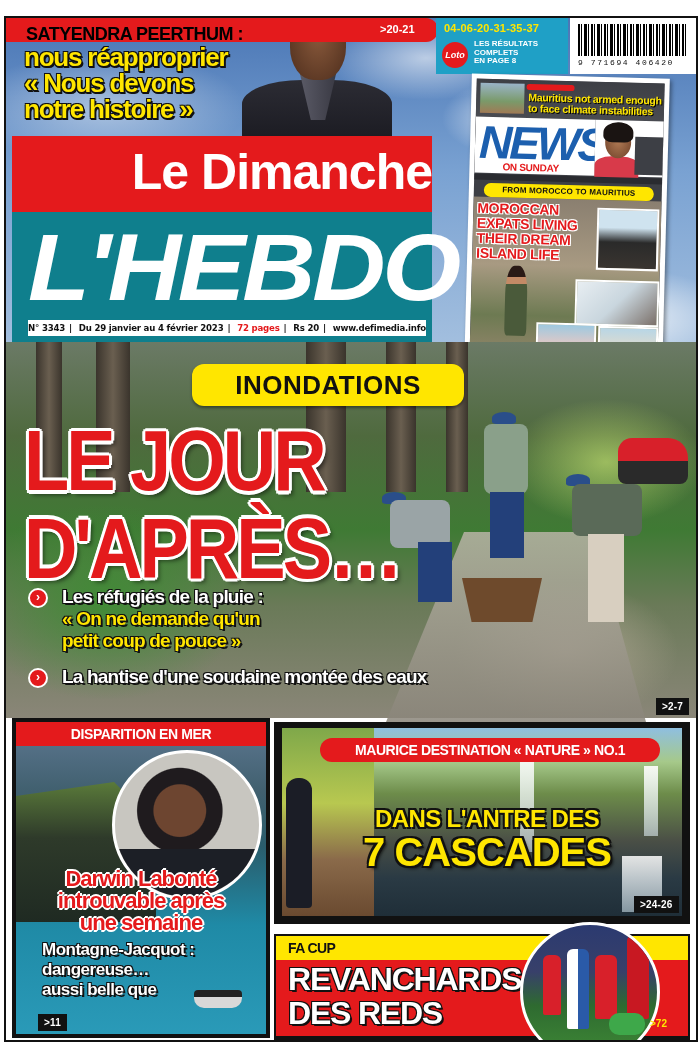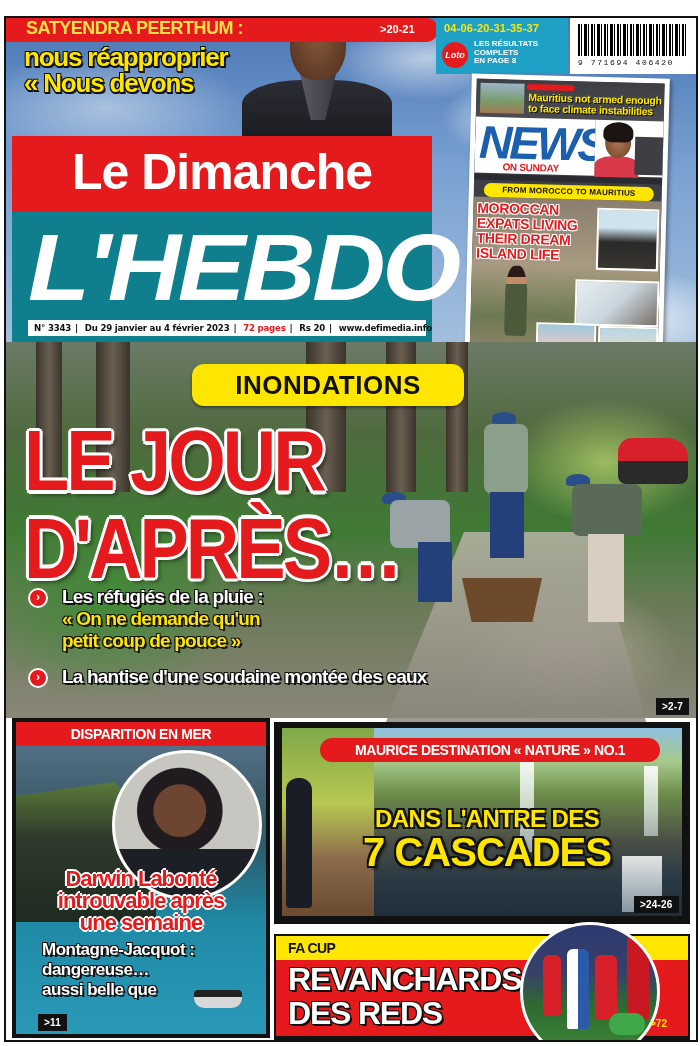--- a/index.html
+++ b/index.html
@@ -13,21 +13,21 @@
     background:
       radial-gradient(ellipse 120px 60px at 520px 100px, rgba(255,255,255,0.85), rgba(255,255,255,0) 70%),
       radial-gradient(ellipse 160px 70px at 620px 300px, rgba(255,255,255,0.8), rgba(255,255,255,0) 70%),
       radial-gradient(ellipse 200px 80px at 100px 90px, rgba(255,255,255,0.45), rgba(255,255,255,0) 70%),
       radial-gradient(ellipse 140px 60px at 420px 40px, rgba(255,255,255,0.6), rgba(255,255,255,0) 70%),
       linear-gradient(180deg, #4a76b5 0%, #7aa2d2 45%, #a7c2e0 100%);
   }
 
   
   .top-strip { position: absolute; left: 0; top: 0; width: 432px; height: 24px; background: #e41a1c; border-radius: 0 12px 12px 0; }
-  .kicker { position: absolute; left: 20px; top: 0; color: #fde047; font-weight: 900; font-size: 18px; letter-spacing: -0.5px; font-family: "Liberation Sans", sans-serif; }
+  .kicker { position: absolute; left: 20px; top: 6px; color: #000000; font-weight: 900; font-size: 18px; letter-spacing: -0.5px; font-family: "Liberation Sans", sans-serif; }
   .page-ref-top { position: absolute; left: 374px; top: 5px; color: #fff; font-weight: 700; font-size: 11px; }
 
   .quote { position: absolute; left: 18px; top: 26px; color: #ffe600; font-weight: 900; font-size: 26px; line-height: 26px; letter-spacing: -1.2px;
     text-shadow: 2px 2px 0 #111, -1px -1px 0 #111, 1px -1px 0 #111, -1px 1px 0 #111, 0 2px 0 #111; }
 
   
   .portrait { position: absolute; left: 232px; top: -16px; width: 150px; height: 135px; }
   .portrait .head { position: absolute; left: 52px; top: 0; width: 56px; height: 78px; background: radial-gradient(ellipse at 50% 40%, #8a5a3c, #4d2d1c); border-radius: 45% 45% 42% 42%; }
   .portrait .hair { position: absolute; left: 54px; top: 0; width: 52px; height: 18px; background: #1a1412; border-radius: 50% 50% 20% 20%; }
   .portrait .body { position: absolute; left: 4px; top: 78px; width: 150px; height: 60px; background: linear-gradient(180deg, #2c2c34, #1b1b22); border-radius: 40% 40% 0 0; }
@@ -40,24 +40,24 @@
   .lotto-text { position: absolute; left: 38px; top: 22px; color: #fff; font-weight: 900; font-size: 8px; line-height: 8.5px; }
 
   
   .barcode { position: absolute; left: 564px; top: 0; width: 126px; height: 56px; background: #fff; }
   .bars { position: absolute; left: 8px; top: 6px; width: 110px; height: 32px;
     background: repeating-linear-gradient(90deg, #000 0 2px, #fff 2px 3px, #000 3px 4px, #fff 4px 6px, #000 6px 9px, #fff 9px 10px, #000 10px 11px, #fff 11px 13px); }
   .barcode-num { position: absolute; left: 8px; top: 40px; font-family: "Liberation Mono", monospace; font-size: 8px; color: #111; letter-spacing: 1.6px; }
 
   
   .mast-red { position: absolute; left: 6px; top: 118px; width: 420px; height: 76px; background: #e41a1c; }
-  .mast-red-text { position: absolute; left: 0; top: 6px; width: 420px; text-align: center; color: #fff; font-weight: 700; font-size: 50px; letter-spacing: -1px; line-height: 60px; }
+  .mast-red-text { position: absolute; left: 0; top: 6px; width: 420px; text-align: right; color: #fff; font-weight: 700; font-size: 50px; letter-spacing: -1px; line-height: 60px; }
   .mast-teal { position: absolute; left: 6px; top: 194px; width: 420px; height: 130px; background: #0f7f8d; }
   .mast-teal-text { position: absolute; left: 16px; top: 4px; color: #fff; font-weight: 700; font-style: italic; font-size: 94px; letter-spacing: -3px; line-height: 104px; transform: scaleX(1.08); transform-origin: left top; }
-  .mast-info { position: absolute; left: 16px; top: 108px; width: 398px; height: 16px; background: #fff; color: #111; font-family: "DejaVu Sans", sans-serif; font-size: 8.6px; font-weight: 700; line-height: 16px; padding-left: 6px; white-space: nowrap; letter-spacing: -0.2px; }
+  .mast-info { position: absolute; left: 16px; top: 108px; width: 398px; height: 16px; background: #fff; color: #111; font-family: "DejaVu Sans", sans-serif; font-size: 8.6px; font-weight: 700; line-height: 16px; white-space: nowrap; letter-spacing: -0.2px; }
   .mast-info .sep { margin: 0 4px; }
   .mast-info .red { color: #e41a1c; }
 
   
   .inset { position: absolute; left: 462px; top: 58px; width: 198px; height: 296px; background: #fff; transform: rotate(1.5deg); box-shadow: 2px 2px 4px rgba(0,0,0,0.4); padding: 5px; }
   .inset-inner { position: relative; width: 100%; height: 100%; background: #3d3f45; overflow: hidden; }
   .inset-top { position: absolute; left: 0; top: 0; width: 100%; height: 60px; background: linear-gradient(180deg, #3d3f45, #505258); }
   .inset-thumb { position: absolute; left: 4px; top: 4px; width: 44px; height: 30px; background: linear-gradient(180deg, #9ab4c8 0%, #7a9a6a 60%, #a07a55 100%); }
   .inset-kicker { position: absolute; left: 50px; top: 4px; width: 48px; height: 6px; background: #e41a1c; border-radius: 3px; }
   .inset-headline { position: absolute; left: 52px; top: 12px; width: 140px; color: #ffe600; font-weight: 900; font-size: 10.5px; line-height: 11px; text-shadow: 1px 1px 0 #000; letter-spacing: -0.3px; }
@@ -162,20 +162,21 @@
   </div>
 
   <div class="top-strip">
     <span class="kicker">SATYENDRA PEERTHUM :</span>
     <span class="page-ref-top">&gt;20-21</span>
   </div>
 
   <div class="quote">
     <div>nous réapproprier</div>
     <div>« Nous devons</div>
+    <div>notre histoire »</div>
   </div>
 
   <div class="lotto">
     <div class="lotto-nums">04-06-20-31-35-37</div>
     <div class="lotto-logo">Loto</div>
     <div class="lotto-text">
       <div>LES RÉSULTATS</div>
       <div>COMPLETS</div>
       <div>EN PAGE 8</div>
     </div>

